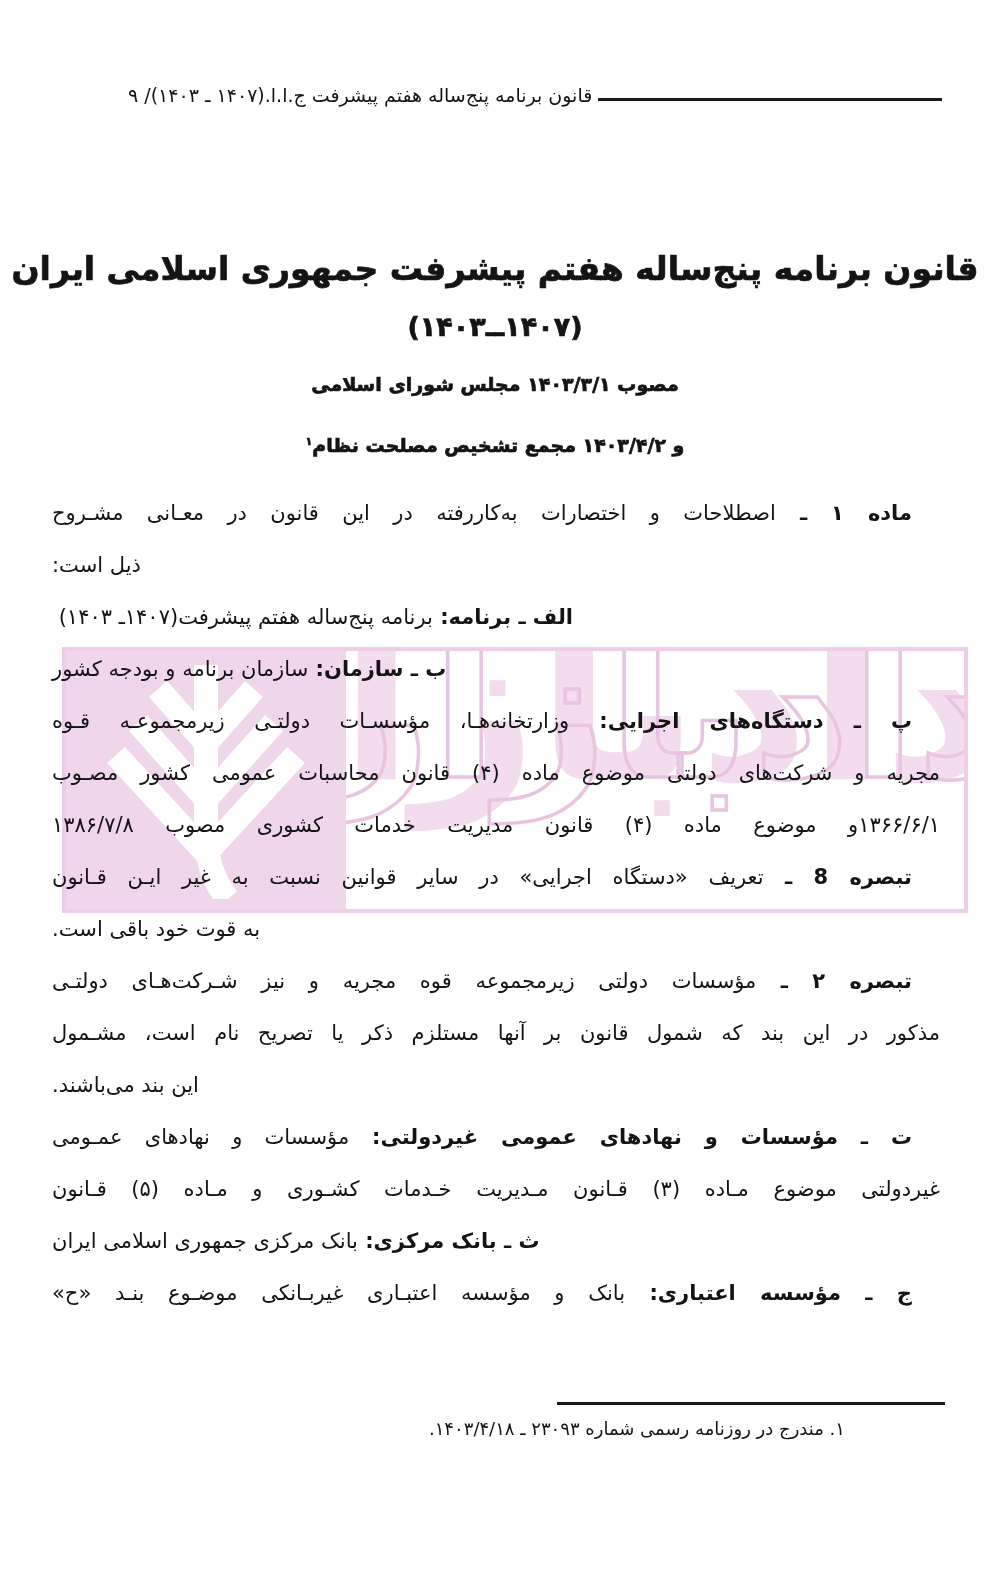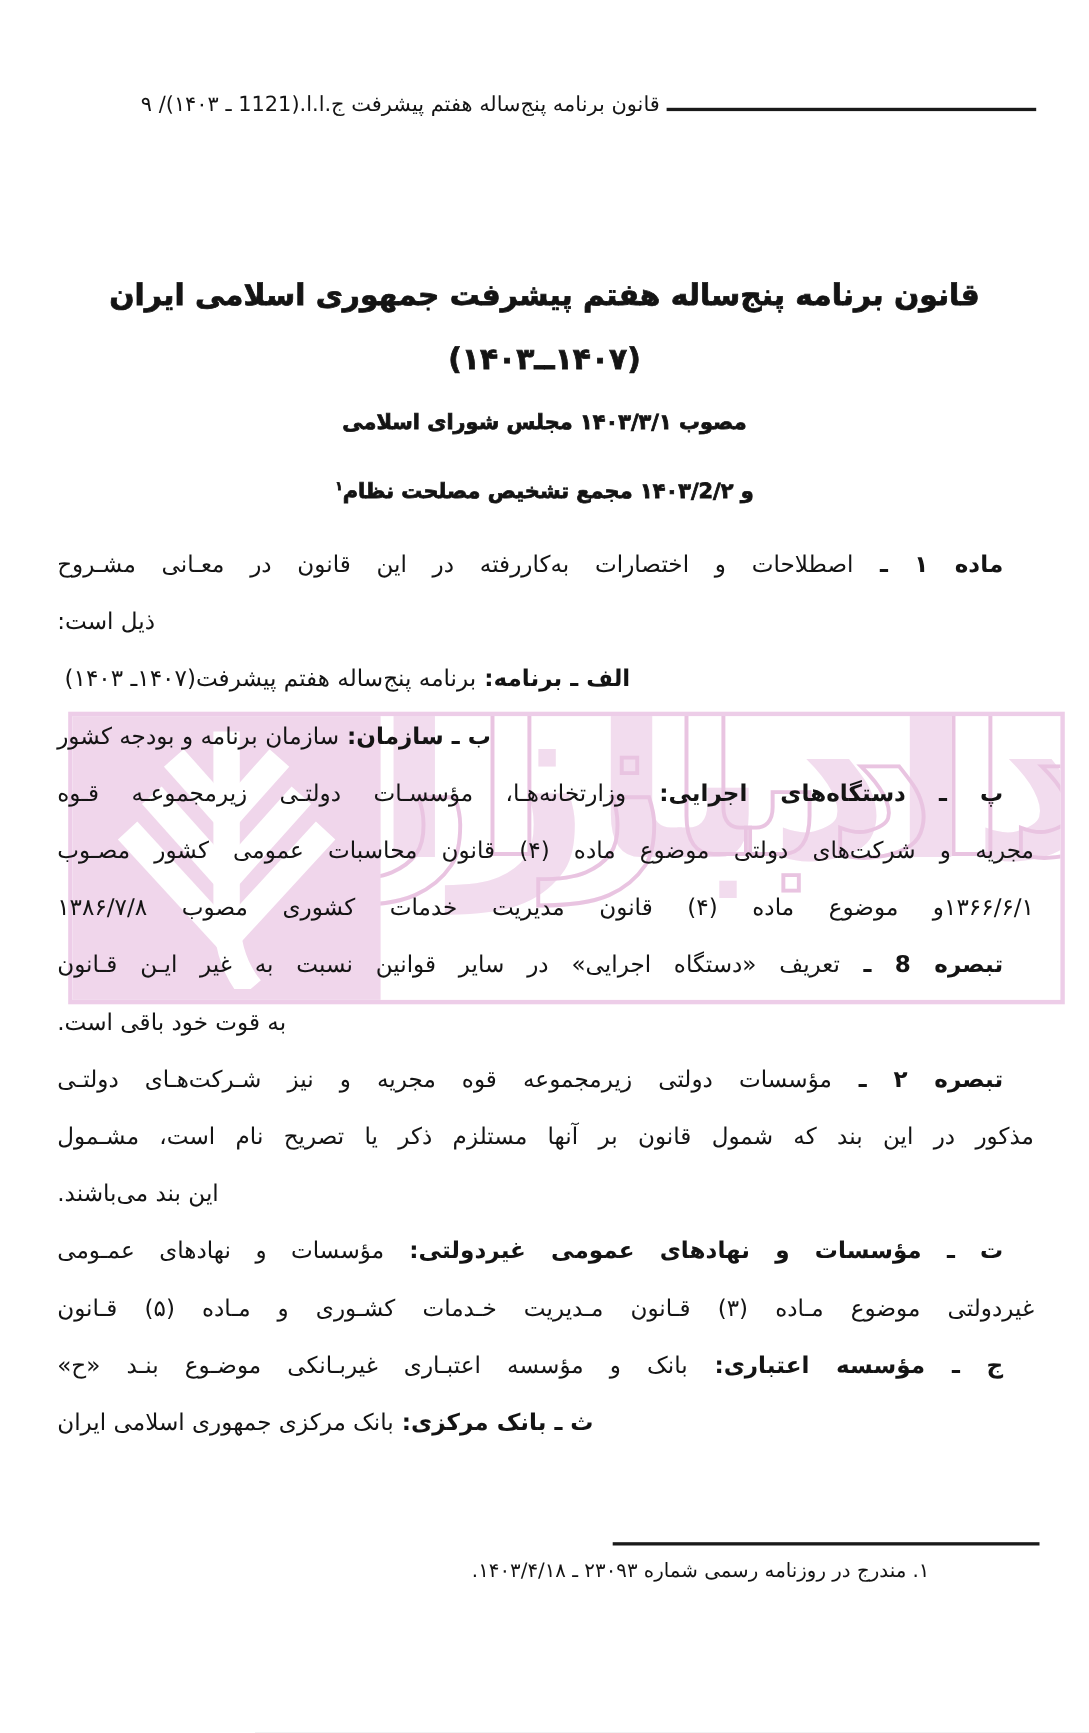--- a/index.html
+++ b/index.html
@@ -19,21 +19,21 @@
     font-size:19px;white-space:nowrap;
   }
   .header-rule{flex:1;height:3px;background:#1a1a1a;margin-bottom:5px;margin-left:6px;}
   .ltr{direction:ltr;unicode-bidi:bidi-override;}
   
   .title-block{
     position:absolute;top:240px;left:0;right:0;
     text-align:center;direction:rtl;font-weight:bold;
     -webkit-text-stroke:0.7px #141414;
   }
-  .title-line1{font-size:27px;line-height:58px;}
+  .title-line1{font-size:33px;line-height:58px;}
   .title-line2{font-size:27px;line-height:58px;letter-spacing:1px;}
   .title-line3,.title-line4{font-size:19px;line-height:57px;}
   .title-line4 sup{font-size:58%;vertical-align:super;}
   
   .watermark{
     position:absolute;left:62px;top:647px;width:906px;height:266px;
     border:4px solid #edcde8;box-sizing:border-box;
     overflow:hidden;z-index:0;background:#ffffff;
   }
   .wm-word{
@@ -74,21 +74,21 @@
   .z-top{z-index:2;}
 </style>
 </head>
 <body>
 
 <div class="page">
 
   <div class="running-header">
     <span class="header-rule"></span>
     <span>قانون برنامه پنج‌ساله هفتم پیشرفت ج.ا.ا. </span>
-    <span class="ltr">(۱۴۰۳ ـ 1121)</span>
+    <span class="ltr">(۱۴۰۳ ـ ۱۴۰۷)</span>
     <span> / ۹</span>
   </div>
 
   <div class="watermark">
     <div class="wm-word wm-word-thick">دادبازار</div>
     <div class="wm-word wm-word-outline">دادبازار</div>
     <div class="wm-panel">
       <svg class="wm-emblem" width="212" height="236" viewBox="0 0 212 236">
         <g stroke="#ffffff" stroke-width="24" fill="none">
           <path d="M106,2 L106,168 Q106,210 128,236"></path>
@@ -103,39 +103,39 @@
     </div>
   </div>
 
   <div class="title-block z-top">
     <div class="title-line1">قانون برنامه پنج‌ساله هفتم پیشرفت جمهوری اسلامی ایران</div>
     <div class="title-line2">
       <span class="ltr">(۱۴۰۳ــ۱۴۰۷)</span>
     </div>
     <div class="title-line3">مصوب ۱۴۰۳/۳/۱ مجلس شورای اسلامی</div>
     <div class="title-line4">
-      <span>و ۱۴۰۳/2/۲ مجمع تشخیص مصلحت نظام</span><sup>۱</sup>
+      <span>و ۱۴۰۳/۴/۲ مجمع تشخیص مصلحت نظام</span><sup>۱</sup>
     </div>
   </div>
 
   <div class="body-text" id="body-lines">
       <div class="line justify indent"><span class="b">ماده ۱ ـ </span><span>اصطلاحات و اختصارات به‌کاررفته در این قانون در معـانی مشـروح</span></div>
       <div class="line right"><span>ذیل است:</span></div>
       <div class="line right indent"><span class="b">الف ـ برنامه: </span><span>برنامه پنج‌ساله هفتم پیشرفت</span><span class="ltr"> (۱۴۰۳ ـ۱۴۰۷)</span></div>
       <div class="line right indent"><span class="b">ب ـ سازمان: </span><span>سازمان برنامه و بودجه کشور</span></div>
       <div class="line justify indent"><span class="b">پ ـ دستگاه‌های اجرایی: </span><span>وزارتخانه‌هـا، مؤسسـات دولتـی زیرمجموعـه قـوه</span></div>
       <div class="line justify"><span>مجریه و شرکت‌های دولتی موضوع ماده (۴) قانون محاسبات عمومی کشور مصـوب</span></div>
       <div class="line justify"><span>۱۳۶۶/۶/۱و موضوع ماده (۴) قانون مدیریت خدمات کشوری مصوب ۱۳۸۶/۷/۸</span></div>
       <div class="line justify indent"><span class="b">تبصره 8 ـ </span><span>تعریف «دستگاه اجرایی» در سایر قوانین نسبت به غیر ایـن قـانون</span></div>
       <div class="line right"><span>به قوت خود باقی است.</span></div>
       <div class="line justify indent"><span class="b">تبصره ۲ ـ </span><span>مؤسسات دولتی زیرمجموعه قوه مجریه و نیز شـرکت‌هـای دولتـی</span></div>
       <div class="line justify"><span>مذکور در این بند که شمول قانون بر آنها مستلزم ذکر یا تصریح نام است، مشـمول</span></div>
       <div class="line right"><span>این بند می‌باشند.</span></div>
       <div class="line justify indent"><span class="b">ت ـ مؤسسات و نهادهای عمومی غیردولتی: </span><span>مؤسسات و نهادهای عمـومی</span></div>
       <div class="line justify"><span>غیردولتی موضوع مـاده (۳) قـانون مـدیریت خـدمات کشـوری و مـاده (۵) قـانون</span></div>
+      <div class="line right indent"><span class="b">ث ـ بانک مرکزی: </span><span>بانک مرکزی جمهوری اسلامی ایران</span></div>
       <div class="line justify indent"><span class="b">ج ـ مؤسسه اعتباری: </span><span>بانک و مؤسسه اعتبـاری غیربـانکی موضـوع بنـد «ح»</span></div>
-      <div class="line right indent"><span class="b">ث ـ بانک مرکزی: </span><span>بانک مرکزی جمهوری اسلامی ایران</span></div>
     </div>
 
   <div class="footnote-rule"></div>
   <div class="footnote">۱. مندرج در روزنامه رسمی شماره ۲۳۰۹۳ ـ ۱۴۰۳/۴/۱۸.</div>
 
 </div>
 
 </body></html>

